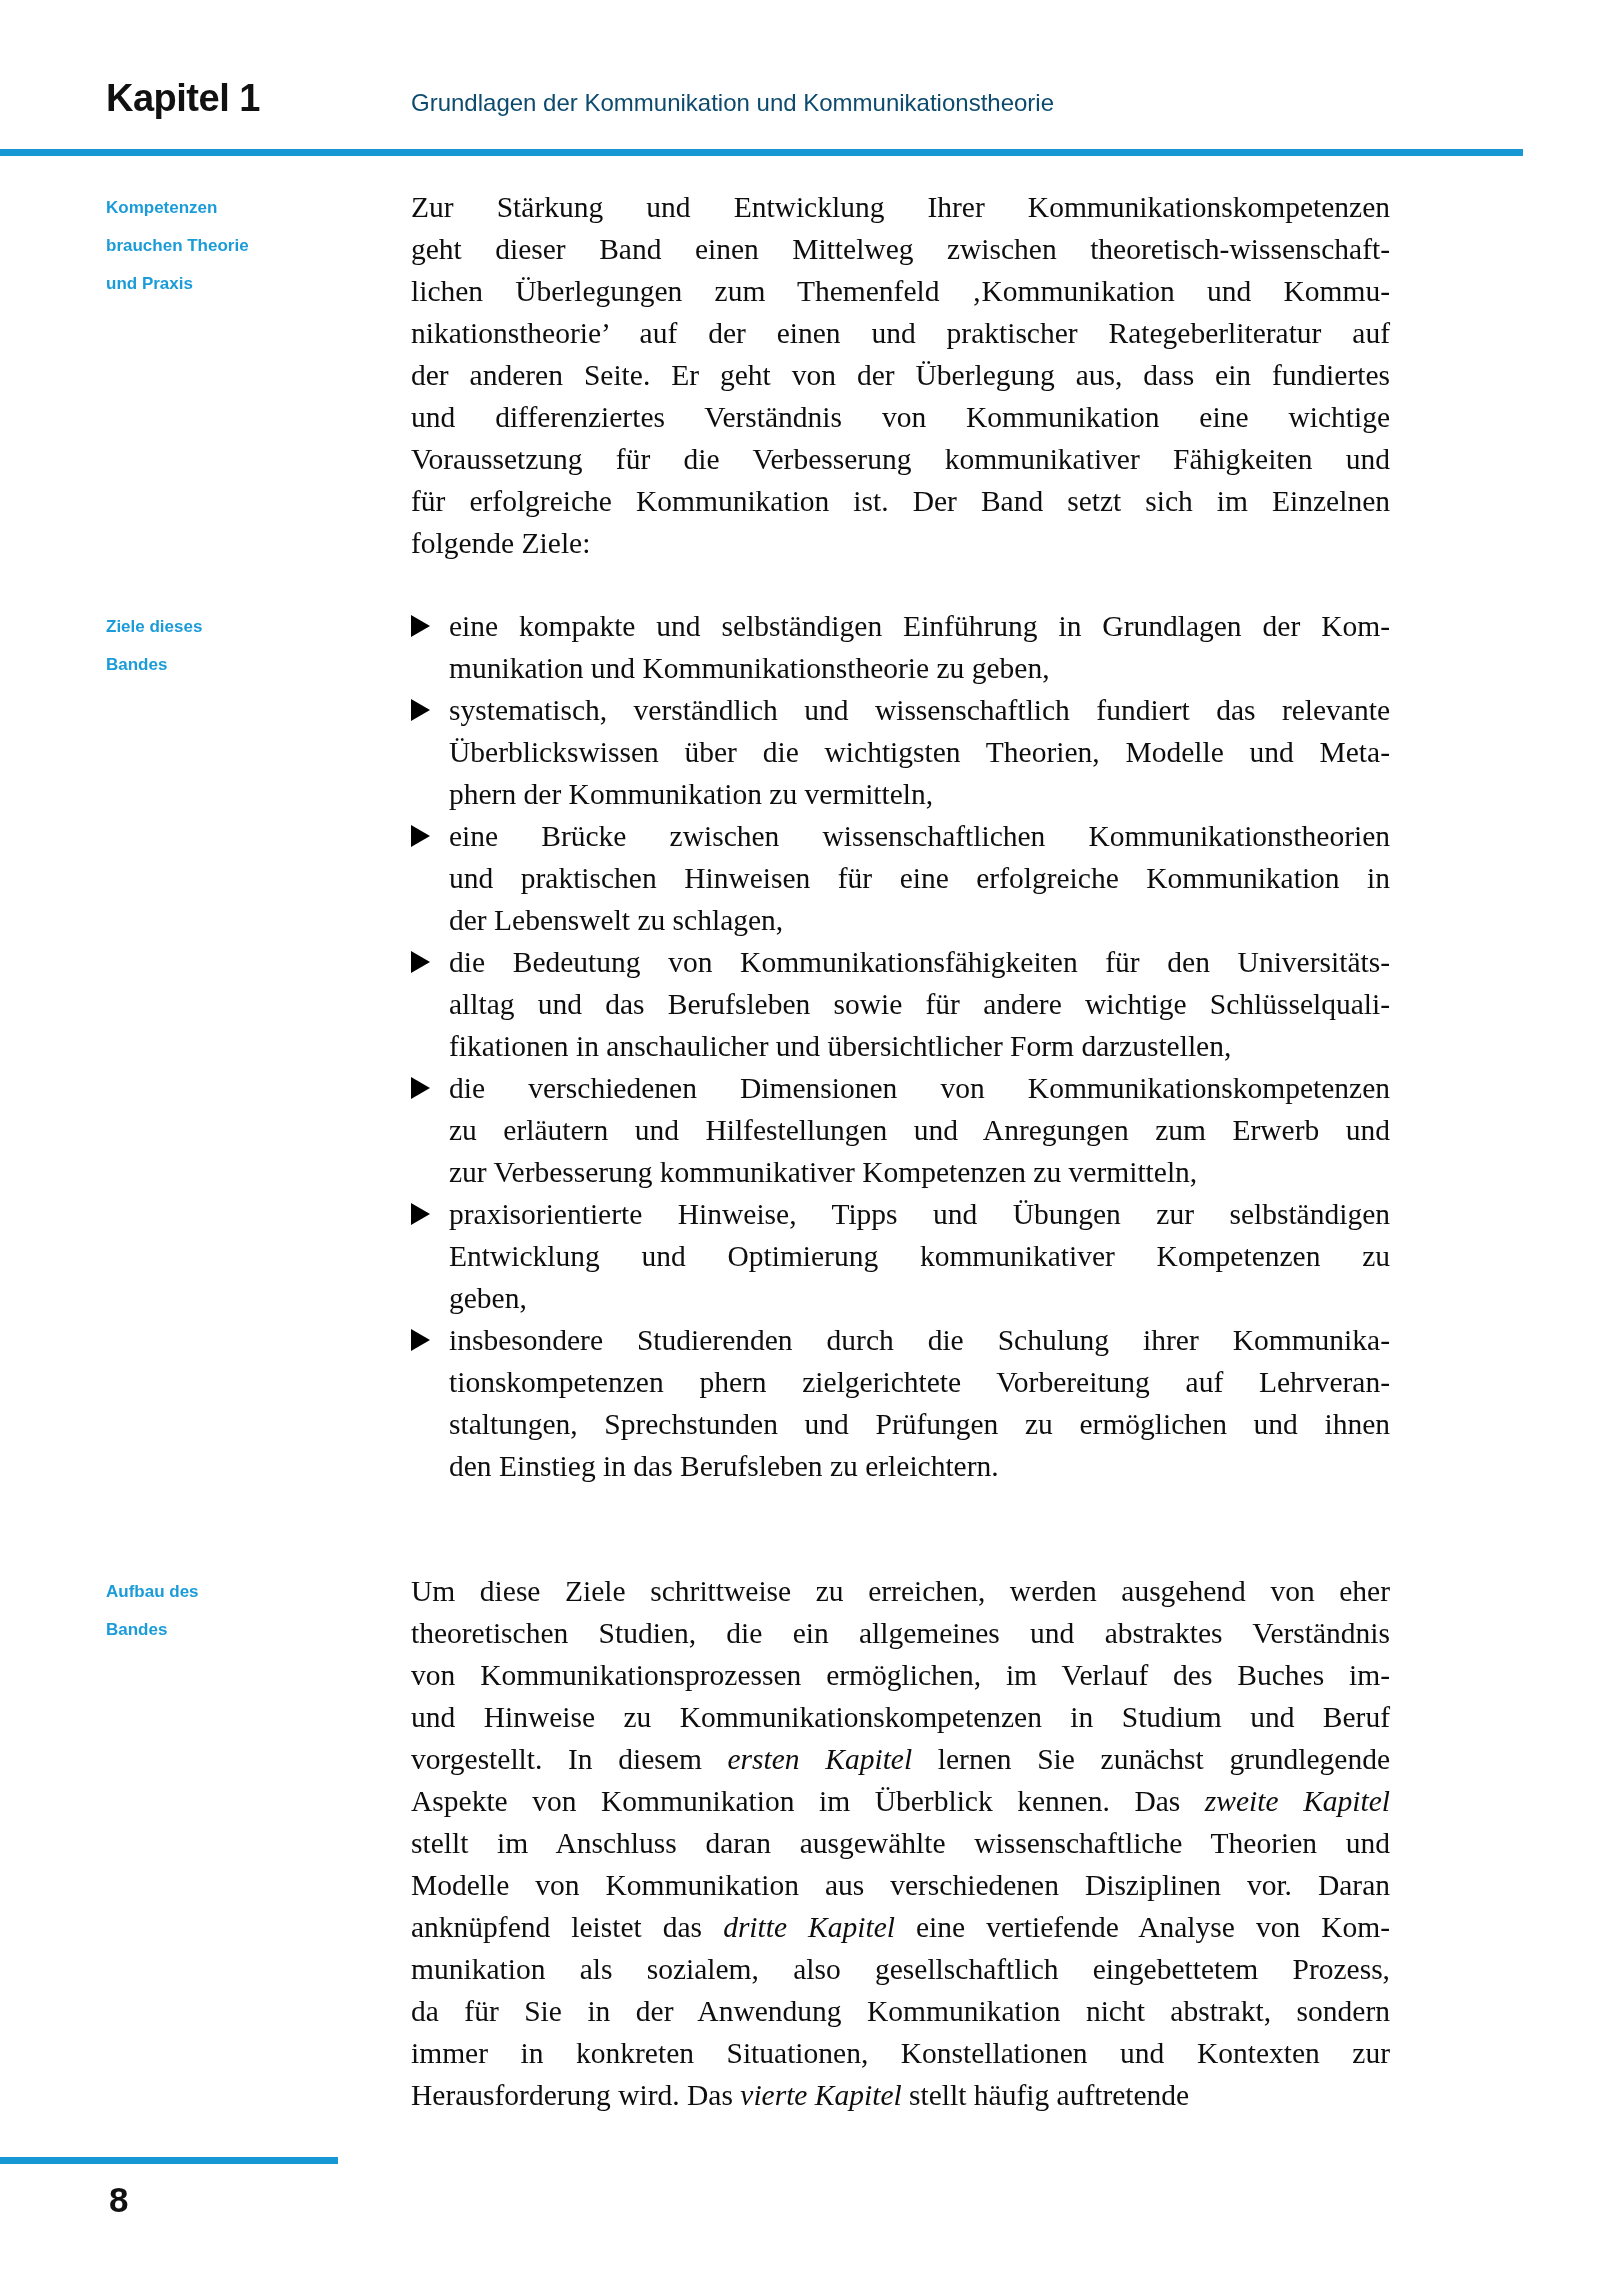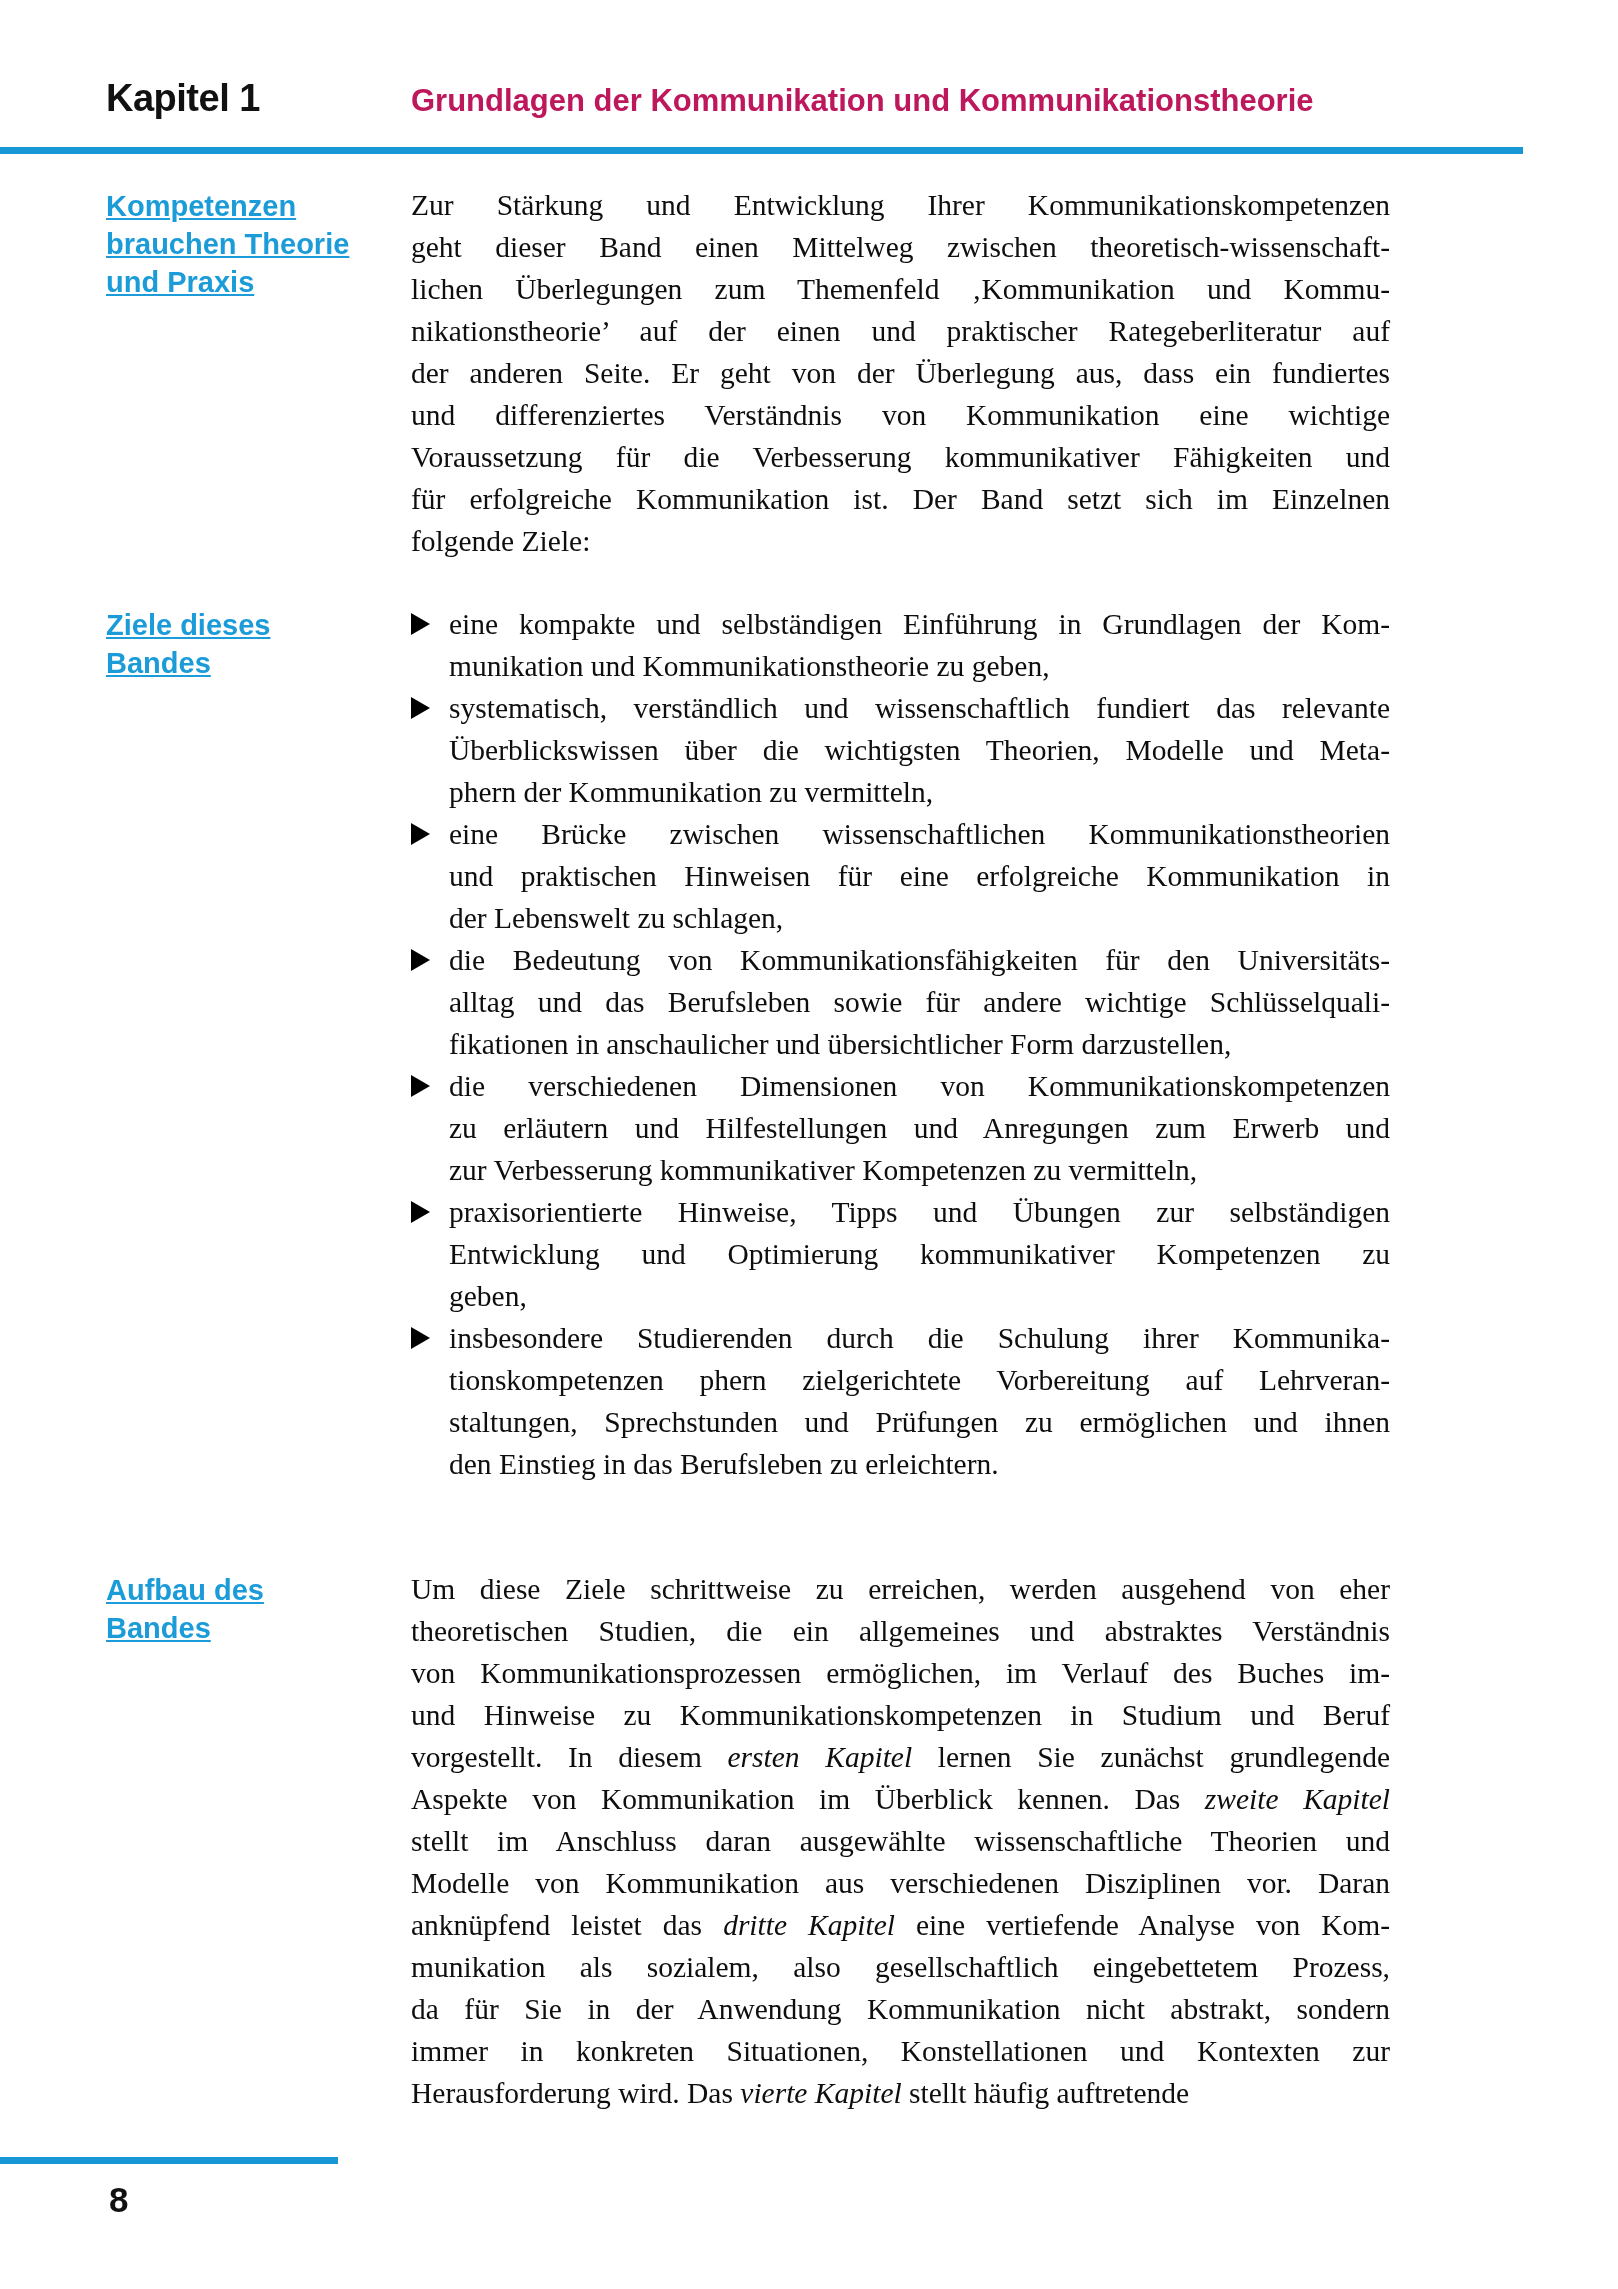--- a/index.html
+++ b/index.html
@@ -19,38 +19,37 @@
   }
   .chapter-label{
     flex:0 0 305px;
     font-family:"Liberation Sans",sans-serif;
     font-weight:700;font-size:38px;line-height:44px;
     letter-spacing:-0.5px;
     color:#111;
   }
   .chapter-title{
     font-family:"Liberation Sans",sans-serif;
-    font-weight:700;font-size:31px;line-height:44px;
-    color:#be185d;
+    font-weight:400;font-size:24px;line-height:44px;
+    color:#0c4a6e;
   }
   .top-rule{
     height:7.4px;margin-top:24px;
   }
   
   .main{padding:0 133px 0 106px;}
   .row{display:flex;align-items:flex-start;}
   .row-intro{margin-top:29.5px;}
   .row-bullets{margin-top:41px;}
   .row-aufbau{margin-top:83px;}
   .note{
     flex:0 0 305px;
     font-family:"Liberation Sans",sans-serif;
-    font-weight:700;font-size:29px;line-height:38px;
+    font-weight:700;font-size:17px;line-height:38px;
     padding-top:2.8px;
-    text-decoration:underline;
   }
   .bodycol{flex:1 1 auto;min-width:0;}
   .tline{
     font-size:29.5px;line-height:42px;
     text-align:justify;
     text-align-last:justify;
     text-justify:inter-word;
   }
   .tline.last{text-align-last:left;}
   .tline i{font-style:italic;}

